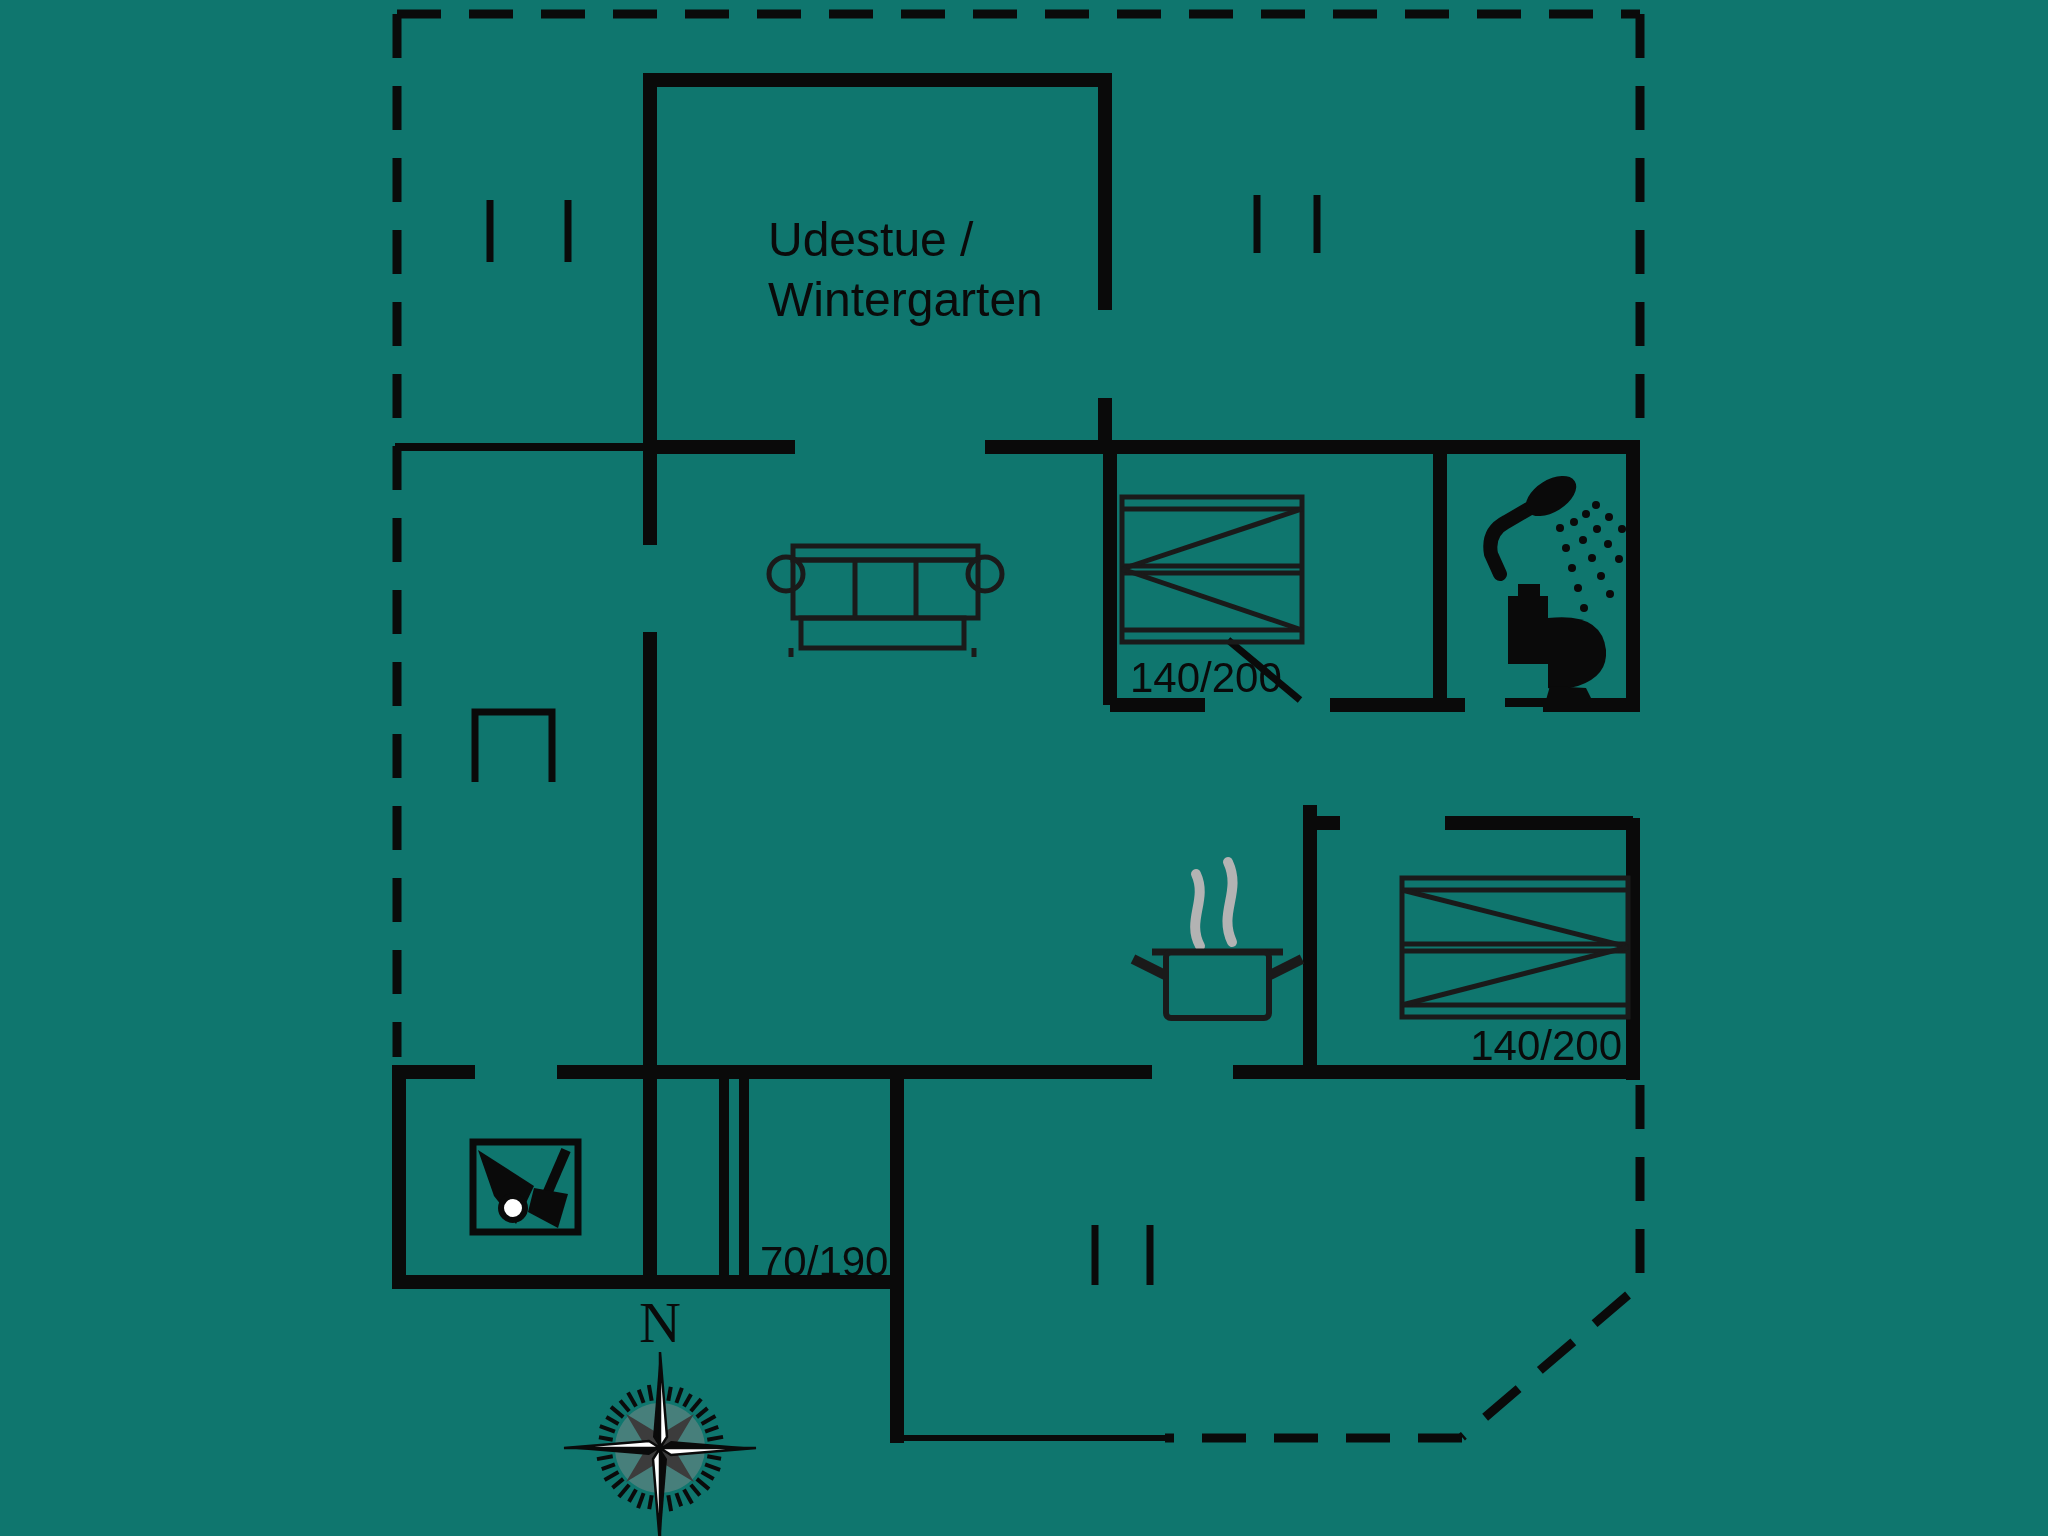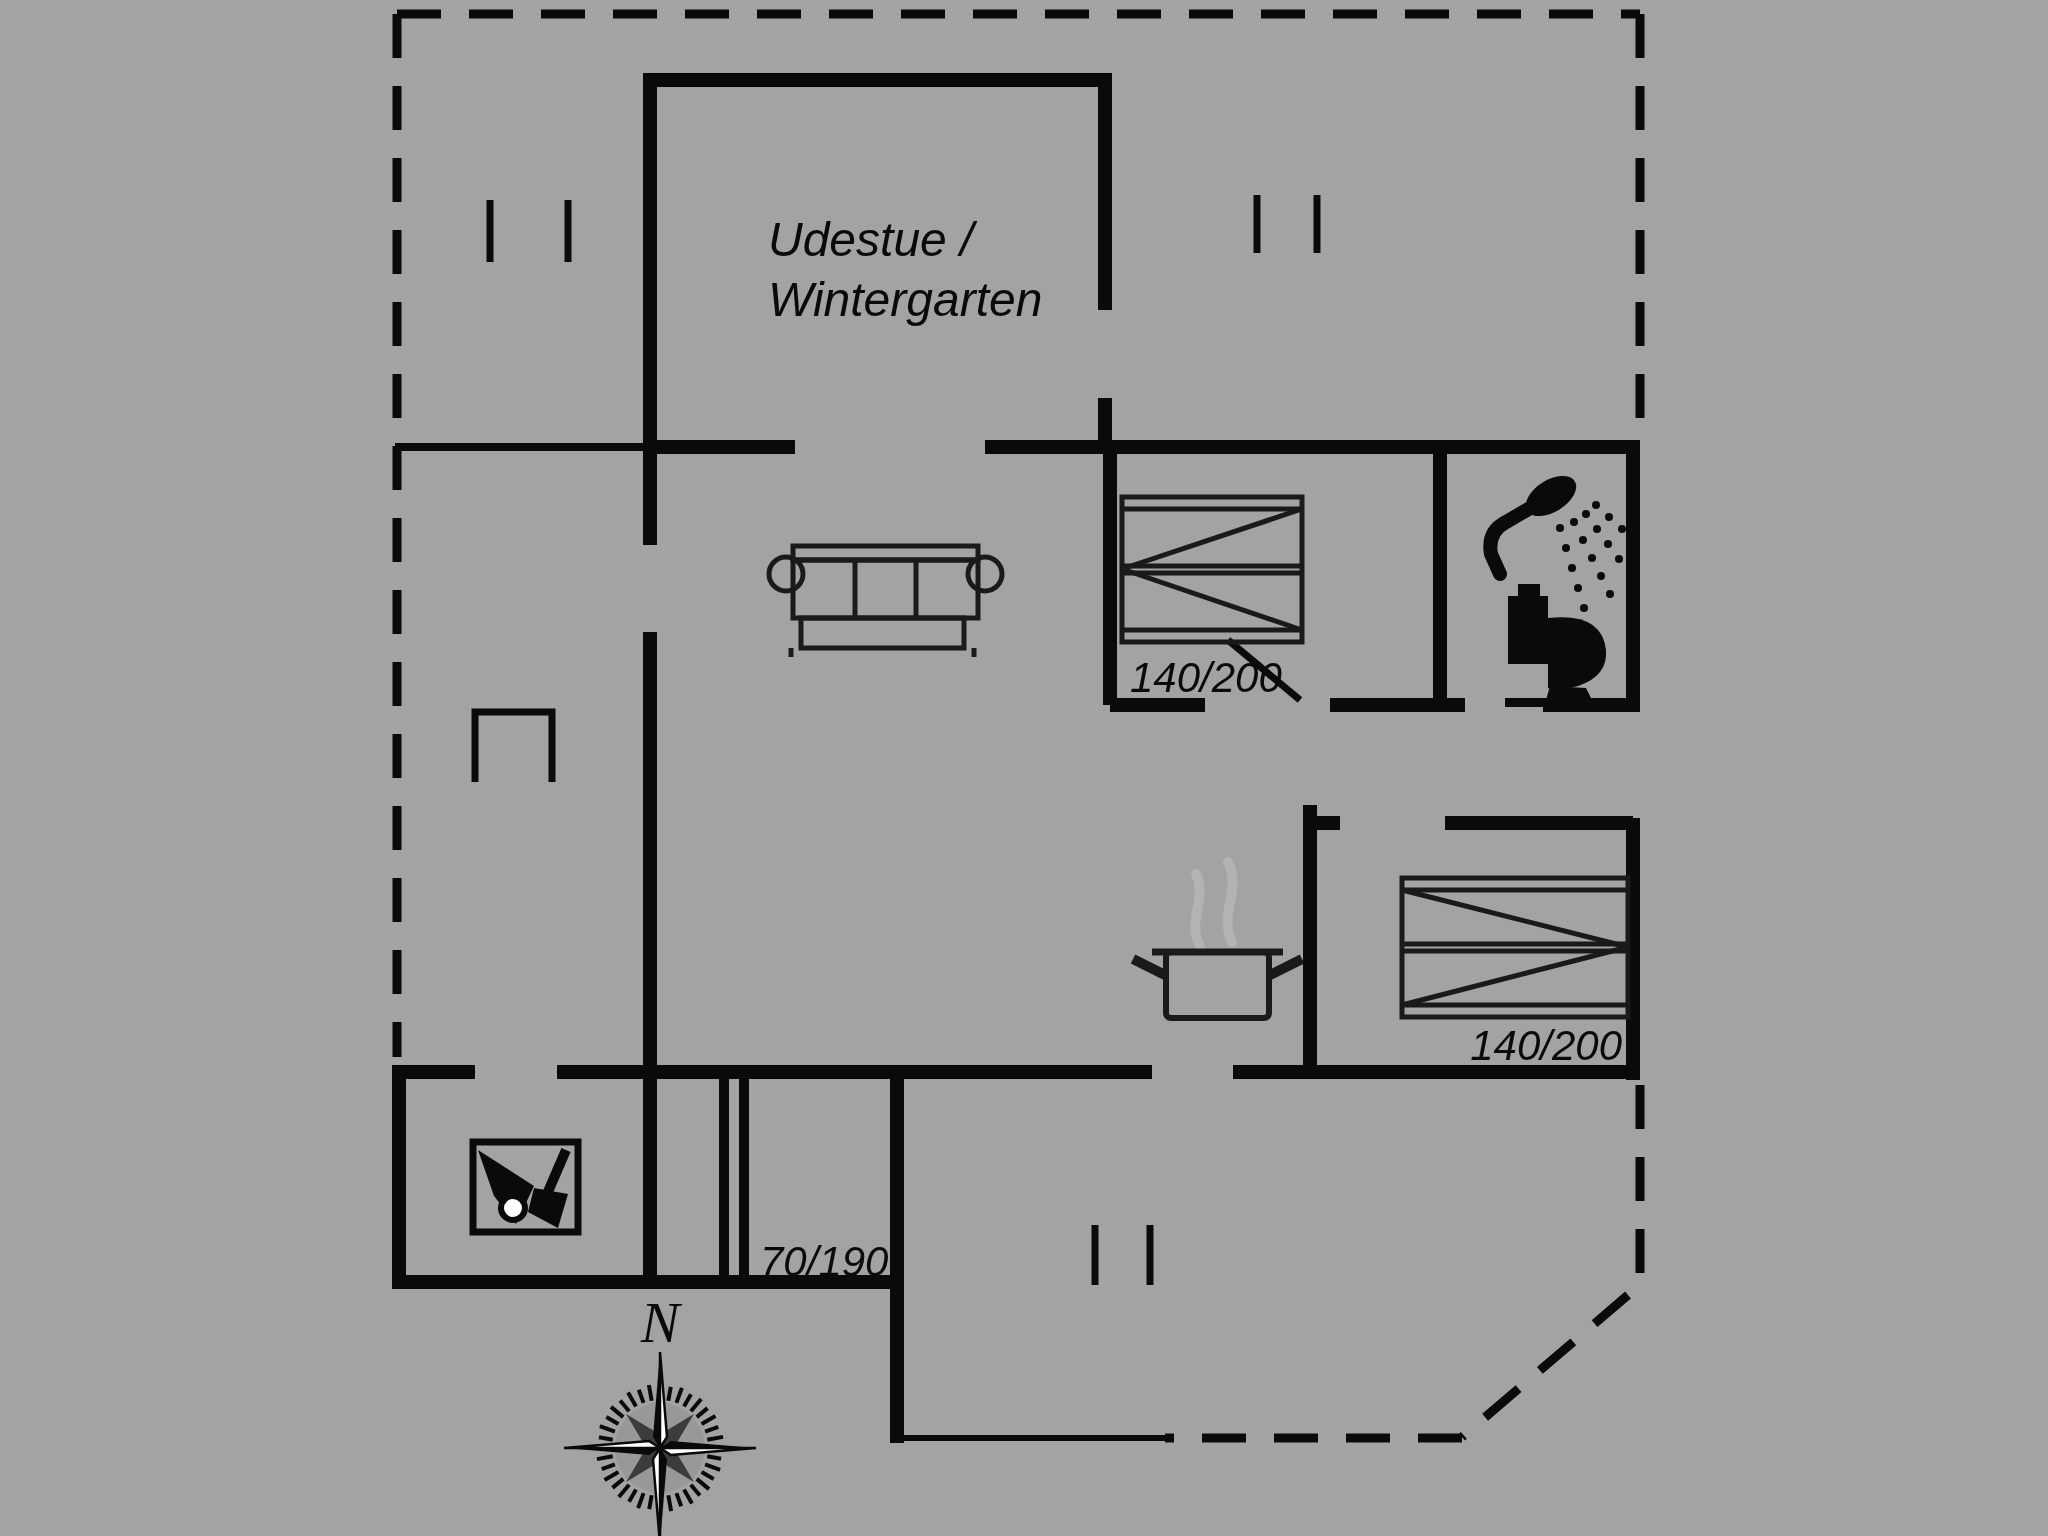--- a/index.html
+++ b/index.html
@@ -1,17 +1,17 @@
 <!DOCTYPE html>
 <html><head>
 <meta charset="utf-8">
 <style>
   html,body{margin:0;padding:0;background:#ffffff;}
-  #stage{position:relative;width:2048px;height:1536px;background:#a3a3a3;overflow:hidden;
-         font-family:"Liberation Sans",sans-serif;font-style:italic;}
+  #stage{position:relative;width:2048px;height:1536px;background:#0f766e;overflow:hidden;
+         font-family:"Liberation Sans",sans-serif;}
   svg{position:absolute;left:0;top:0;}
   text{fill:#0a0a0a;}
   .lbl{font-family:"Liberation Sans",sans-serif;font-size:48px;}
   .dim{font-family:"Liberation Sans",sans-serif;font-size:42px;}
   .north{font-family:"Liberation Serif",serif;font-size:58px;}
 </style>
 </head>
 <body>
 
 <div id="stage">

